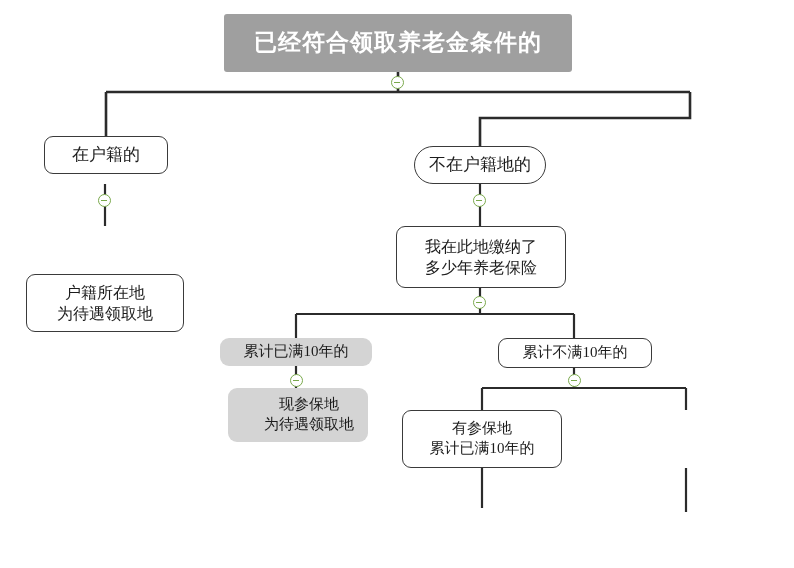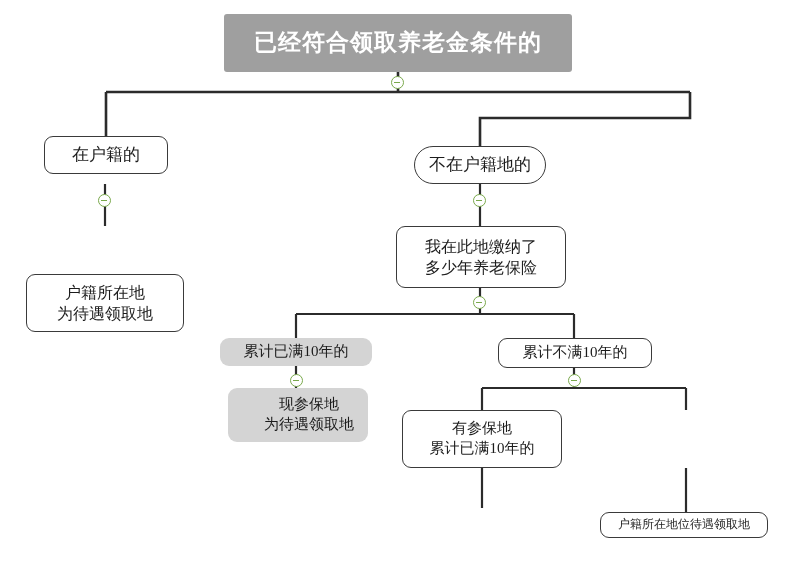--- a/index.html
+++ b/index.html
@@ -142,21 +142,20 @@
   <div class="node plain lvl3" style="left:498px; top:338px; width:154px; height:30px;">累计不满10年的</div>
 
   <div class="node lightgray lvl3" style="left:228px; top:388px; width:140px; height:54px;padding-left:22px;">现参保地
 为待遇领取地</div>
 
   <div class="node plain lvl3" style="left:402px; top:410px; width:160px; height:58px;">有参保地
 累计已满10年的</div>
 
 
 
-  <div class="node plain small" style="left:600px; top:512px; width:168px; height:26px;">户籍所在地位待遇领取地</div>
 
   <div class="handle" style="left:391px; top:76px;"></div>
   <div class="handle" style="left:98px; top:194px;"></div>
   <div class="handle" style="left:473px; top:194px;"></div>
   <div class="handle" style="left:473px; top:296px;"></div>
   <div class="handle" style="left:290px; top:374px;"></div>
   <div class="handle" style="left:568px; top:374px;"></div>
 
 </div>
 

